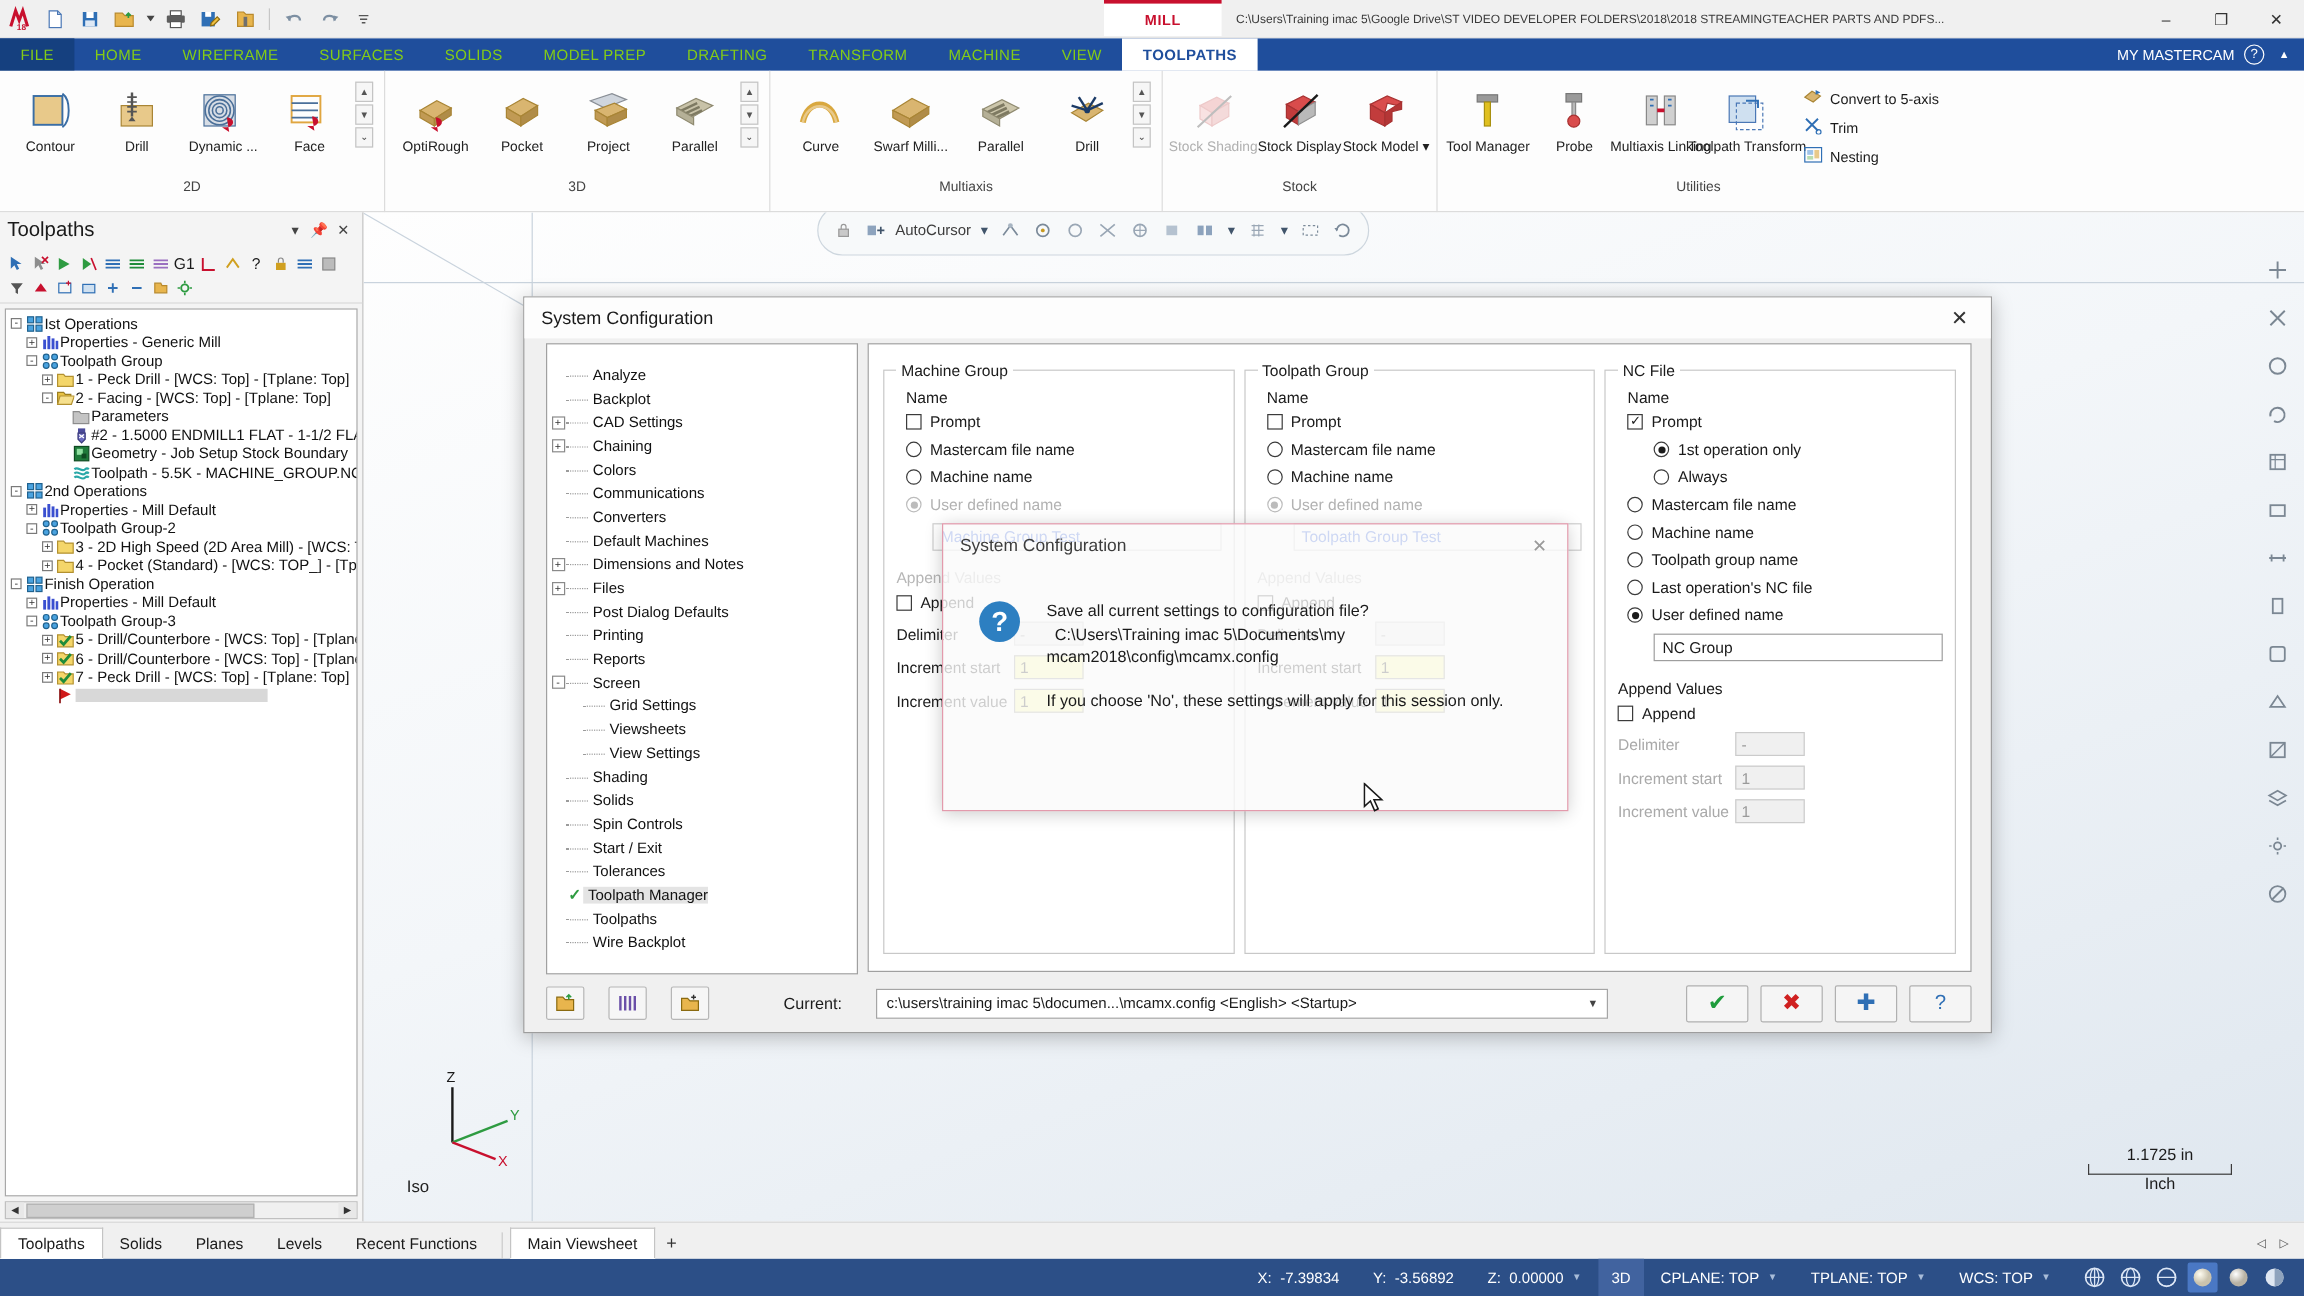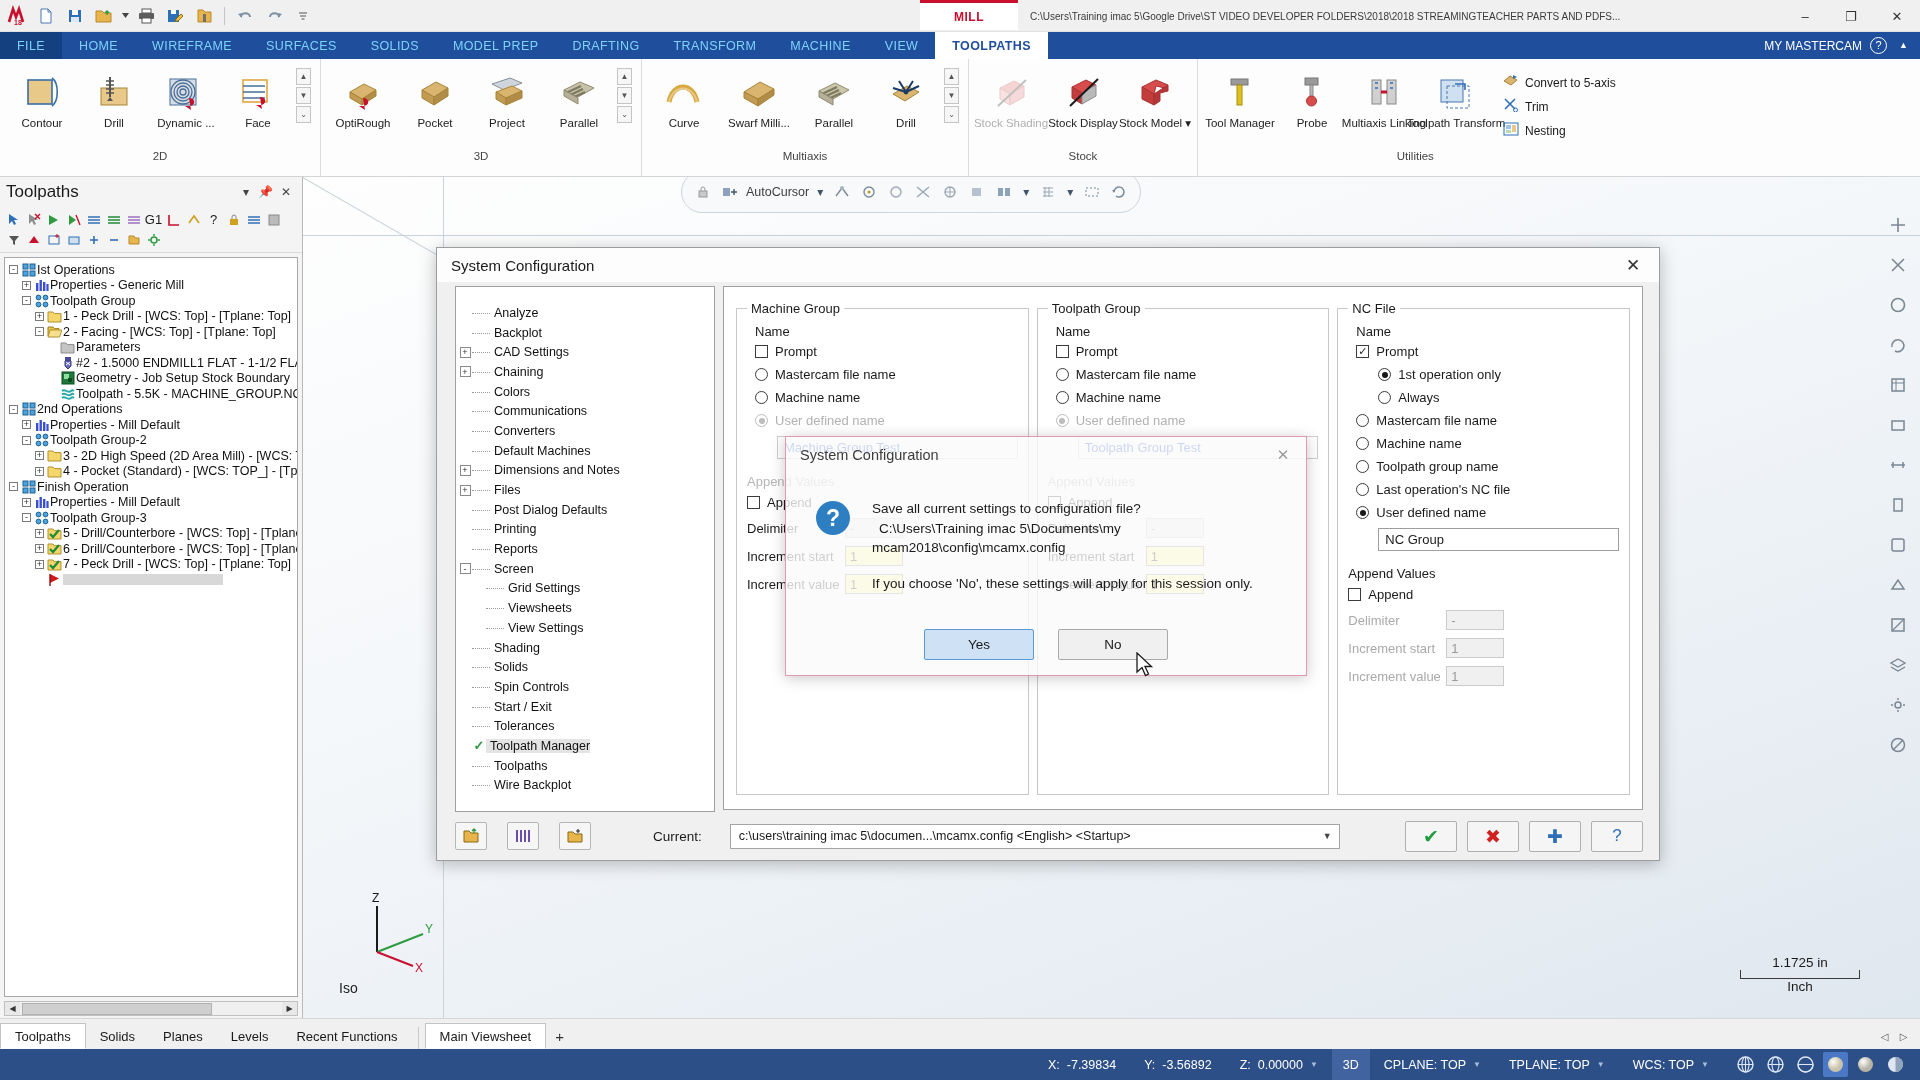--- a/index.html
+++ b/index.html
@@ -38,21 +38,21 @@
     width:46px; height:32px; display:flex; align-items:center; justify-content:center;
     font-size:13px; color:#333; cursor:pointer;
   }
 
   
   .ribbon-tabs {
     height:27px; background:#1f4e9c; display:flex; align-items:stretch;
     position:relative;
   }
   .rtab {
-    padding:0 17px; display:flex; align-items:center; color:#7dd3fc;
+    padding:0 17px; display:flex; align-items:center; color:#84cc16;
     font-size:12.5px; letter-spacing:.4px; cursor:pointer; white-space:nowrap;
   }
   .rtab.file { background:#15407f; }
   .rtab.active { background:#fff; color:#1f4e9c; font-weight:bold; }
   .ribbon-right {
     position:absolute; right:0; top:0; height:27px; display:flex; align-items:center;
     gap:8px; padding-right:8px; color:#fff; font-size:12px;
   }
   .circ-btn {
     width:17px; height:17px; border-radius:50%; border:1.4px solid #fff;
@@ -1636,24 +1636,20 @@
     <span class="modal-x">✕</span>
   </div>
   <div class="modal-body">
     <span class="qmark">?</span>
     <div class="modal-msg">
       <div>Save all current settings to configuration file?</div>
       <div class="ln2">C:\Users\Training imac 5\Documents\my</div>
       <div>mcam2018\config\mcamx.config</div>
       <div class="sess">If you choose 'No', these settings will apply for this session only.</div>
     </div>
-  </div>
-  <div class="modal-btns">
-    <span class="mbtn primary">Yes</span>
-    <span class="mbtn">No</span>
   </div>
 </div>
 
 <div class="cursor-arrow">
   <svg width="20" height="28" viewBox="0 0 20 28">
       <path d="M1 1 L1 20 L6 15.5 L9.5 23.5 L12.5 22 L9 14.5 L15.5 14.5Z" fill="#fff" stroke="#1a1a1a" stroke-width="1.3"></path>
     </svg>
 </div>
 
 <div class="bottom">

